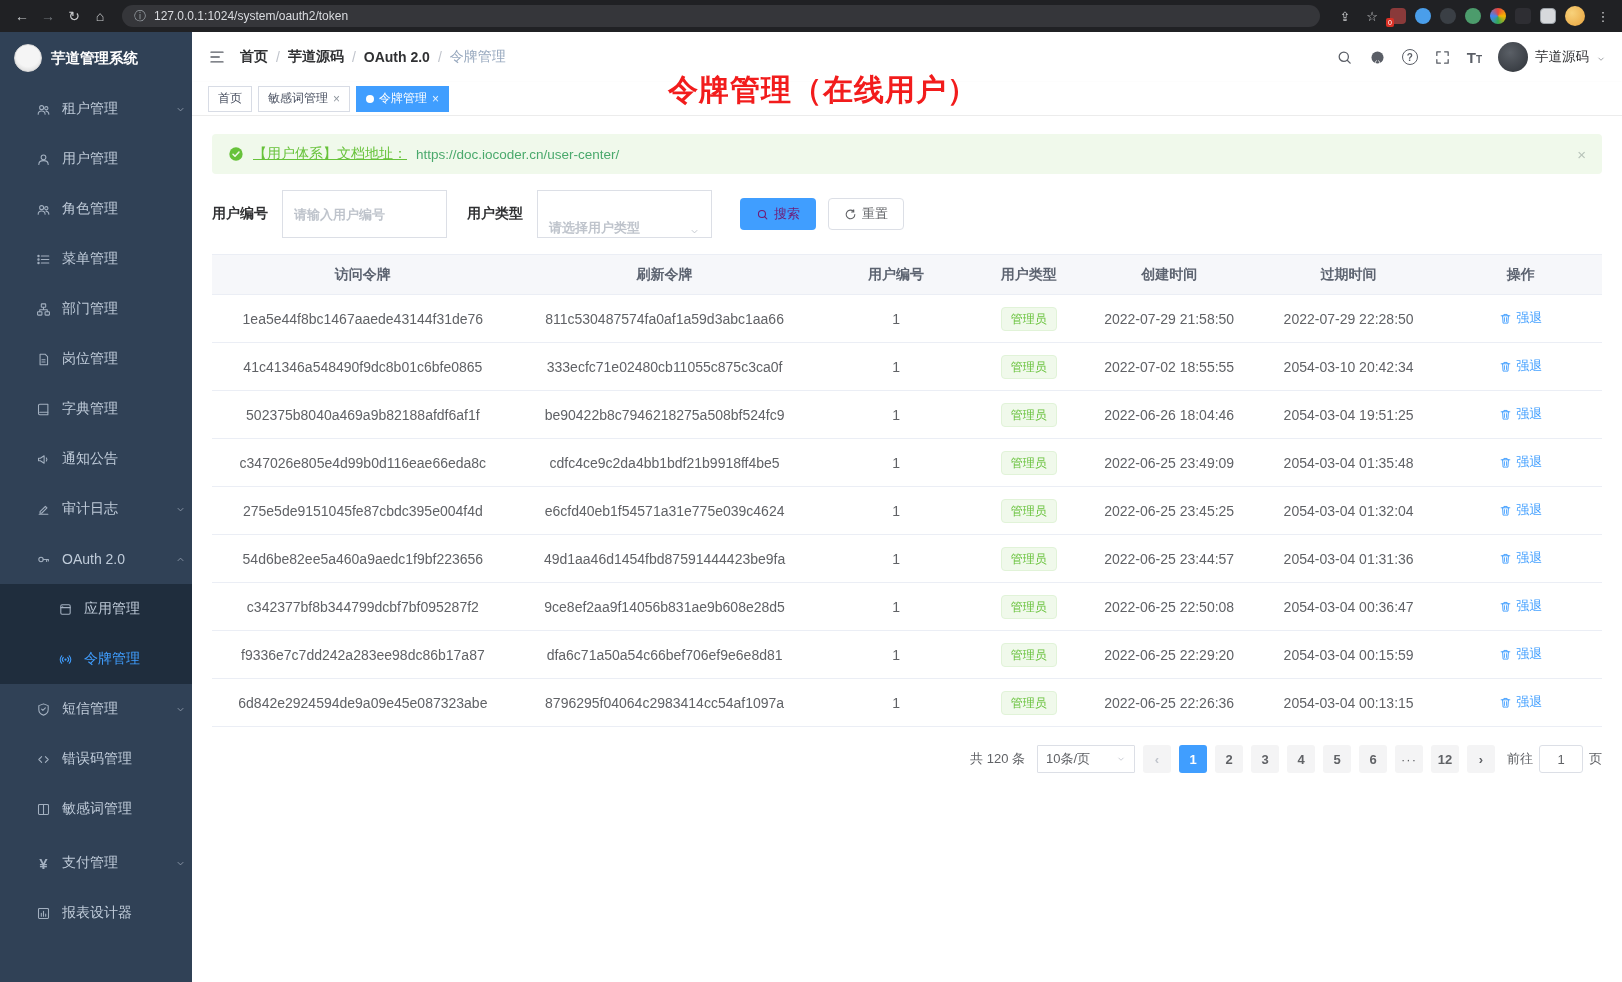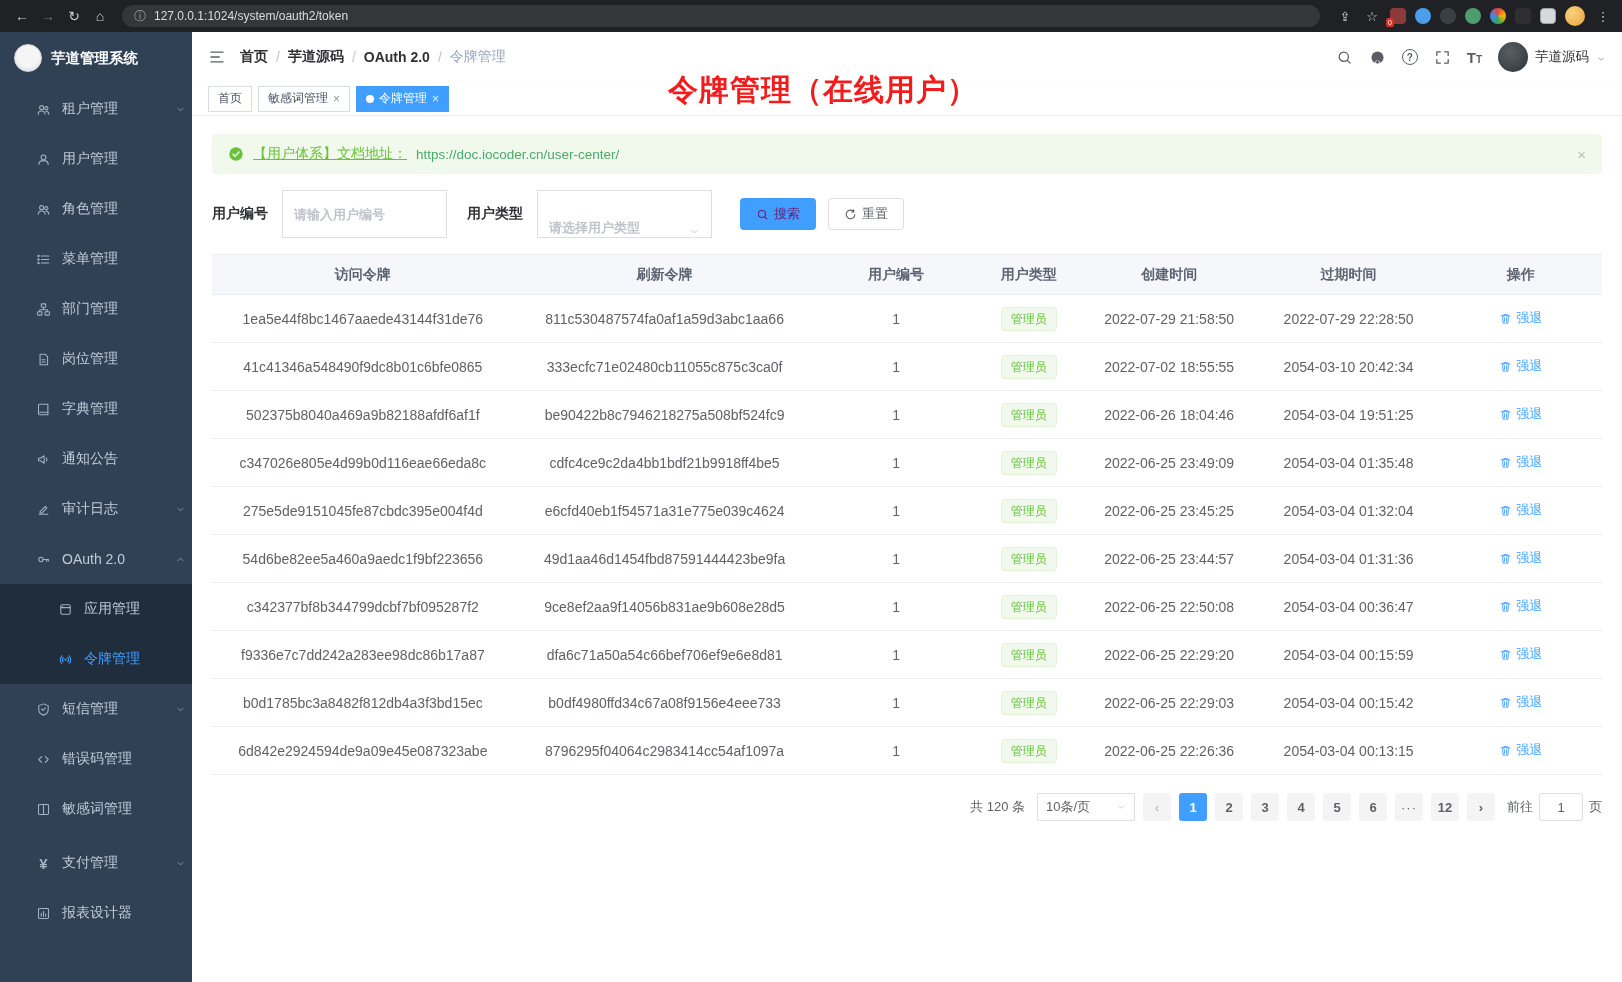--- a/index.html
+++ b/index.html
@@ -533,34 +533,20 @@
             <td>2022-06-25 22:29:20</td>
             <td>2054-03-04 00:15:59</td>
             <td><a class="danger-link">
                   <svg class="tic" viewBox="0 0 24 24">
                     <path d="M4 7h16M9 7V4.5h6V7M6.5 7l1 13.5h9l1-13.5M10 10.5v7M14 10.5v7"></path>
                   </svg>
                   <span>强退</span>
                 </a></td>
           </tr>
           <tr>
-            <td>b0d1785bc3a8482f812db4a3f3bd15ec</td>
-            <td>b0df4980ffd34c67a08f9156e4eee733</td>
-            <td>1</td>
-            <td><span class="tag">管理员</span></td>
-            <td>2022-06-25 22:29:03</td>
-            <td>2054-03-04 00:15:42</td>
-            <td><a class="danger-link">
-                  <svg class="tic" viewBox="0 0 24 24">
-                    <path d="M4 7h16M9 7V4.5h6V7M6.5 7l1 13.5h9l1-13.5M10 10.5v7M14 10.5v7"></path>
-                  </svg>
-                  <span>强退</span>
-                </a></td>
-          </tr>
-          <tr>
             <td>6d842e2924594de9a09e45e087323abe</td>
             <td>8796295f04064c2983414cc54af1097a</td>
             <td>1</td>
             <td><span class="tag">管理员</span></td>
             <td>2022-06-25 22:26:36</td>
             <td>2054-03-04 00:13:15</td>
             <td><a class="danger-link">
                   <svg class="tic" viewBox="0 0 24 24">
                     <path d="M4 7h16M9 7V4.5h6V7M6.5 7l1 13.5h9l1-13.5M10 10.5v7M14 10.5v7"></path>
                   </svg>

